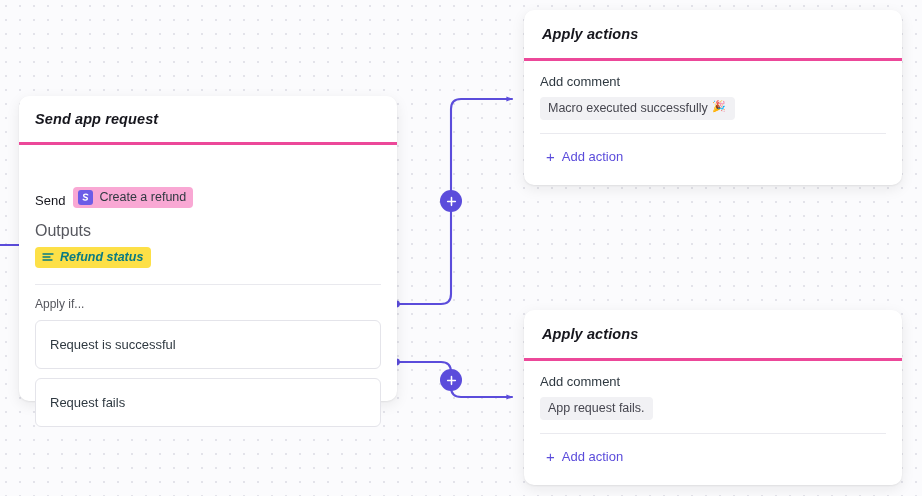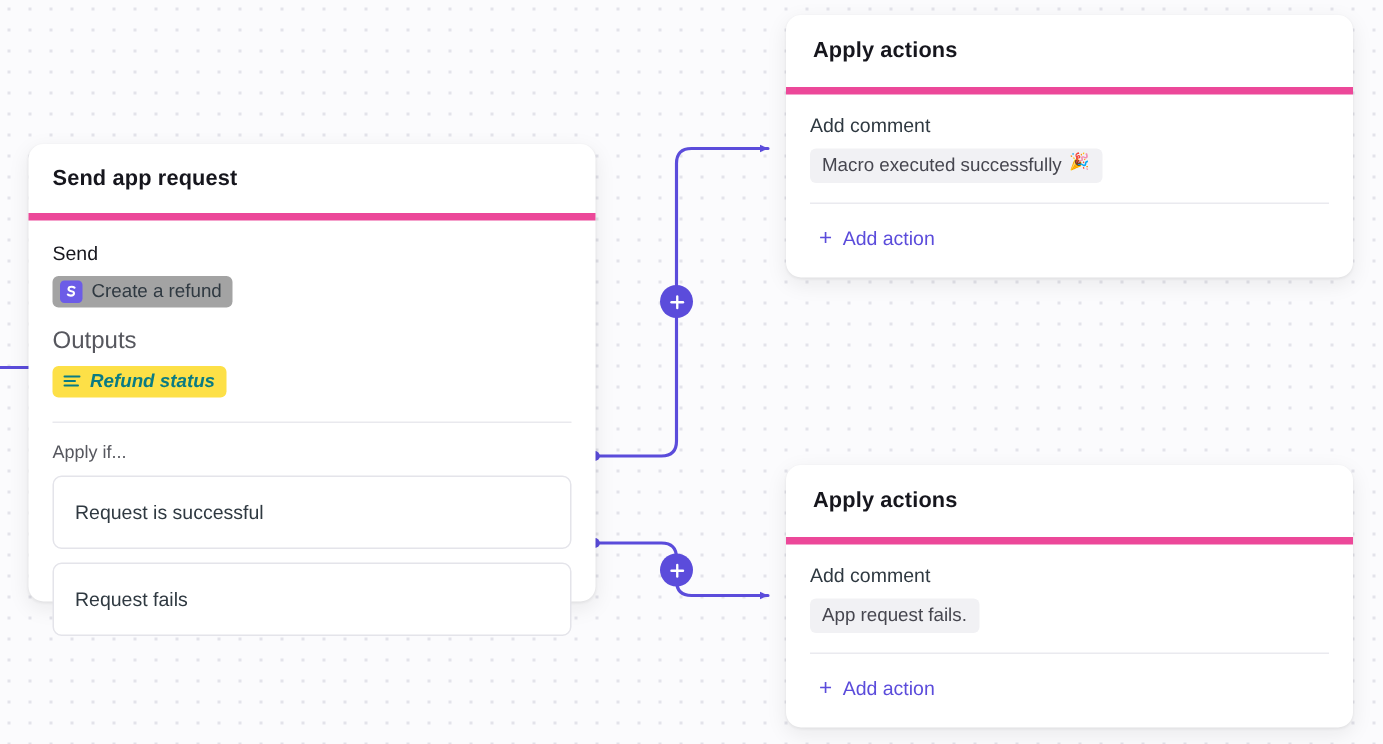--- a/index.html
+++ b/index.html
@@ -43,21 +43,22 @@
     position: absolute;
     background: #ffffff;
     border-radius: 10px;
     box-shadow: 0 1px 2px rgba(23,24,28,0.07),
                 0 4px 14px rgba(23,24,28,0.08);
     z-index: 2;
     box-sizing: border-box;
   }
   .card-header {
     padding: 17px 18px 16px 18px;
-    border-bottom: 5px solid #ec4899;
+    border-bottom: 3px solid #ec4899;
+    font-style: italic;
   }
   .card-title {
     font-size: 14.5px;
     font-weight: bold;
     color: #16161d;
     letter-spacing: 0.1px;
     line-height: 1;
   }
   .card-body {
     padding: 14px 18px 16px 18px;
@@ -71,36 +72,36 @@
     height: 305px;
   }
   #card-send-app-request .card-header {
     padding: 16px 18px 15px 16px;
   }
   #card-send-app-request .card-body {
     padding: 14px 16px 0 16px;
   }
   .send-row {
     display: flex;
-    align-items: flex-start;
+    align-items: flex-end;
     gap: 8px;
     margin-bottom: 14px;
-    flex-direction: column;
   }
   .send-label {
     font-size: 13px;
     color: #16161d;
   }
   .app-chip {
     display: inline-flex;
     align-items: center;
     gap: 6px;
-    background: #a3a3a3;
+    background: #f9a8d4;
     border-radius: 4px;
     padding: 3px 7px 3px 5px;
+    margin-top: 28px;
   }
   .app-chip-icon {
     width: 15px;
     height: 15px;
     border-radius: 3px;
     background: #6c5ce7;
     display: inline-flex;
     align-items: center;
     justify-content: center;
     flex: none;

